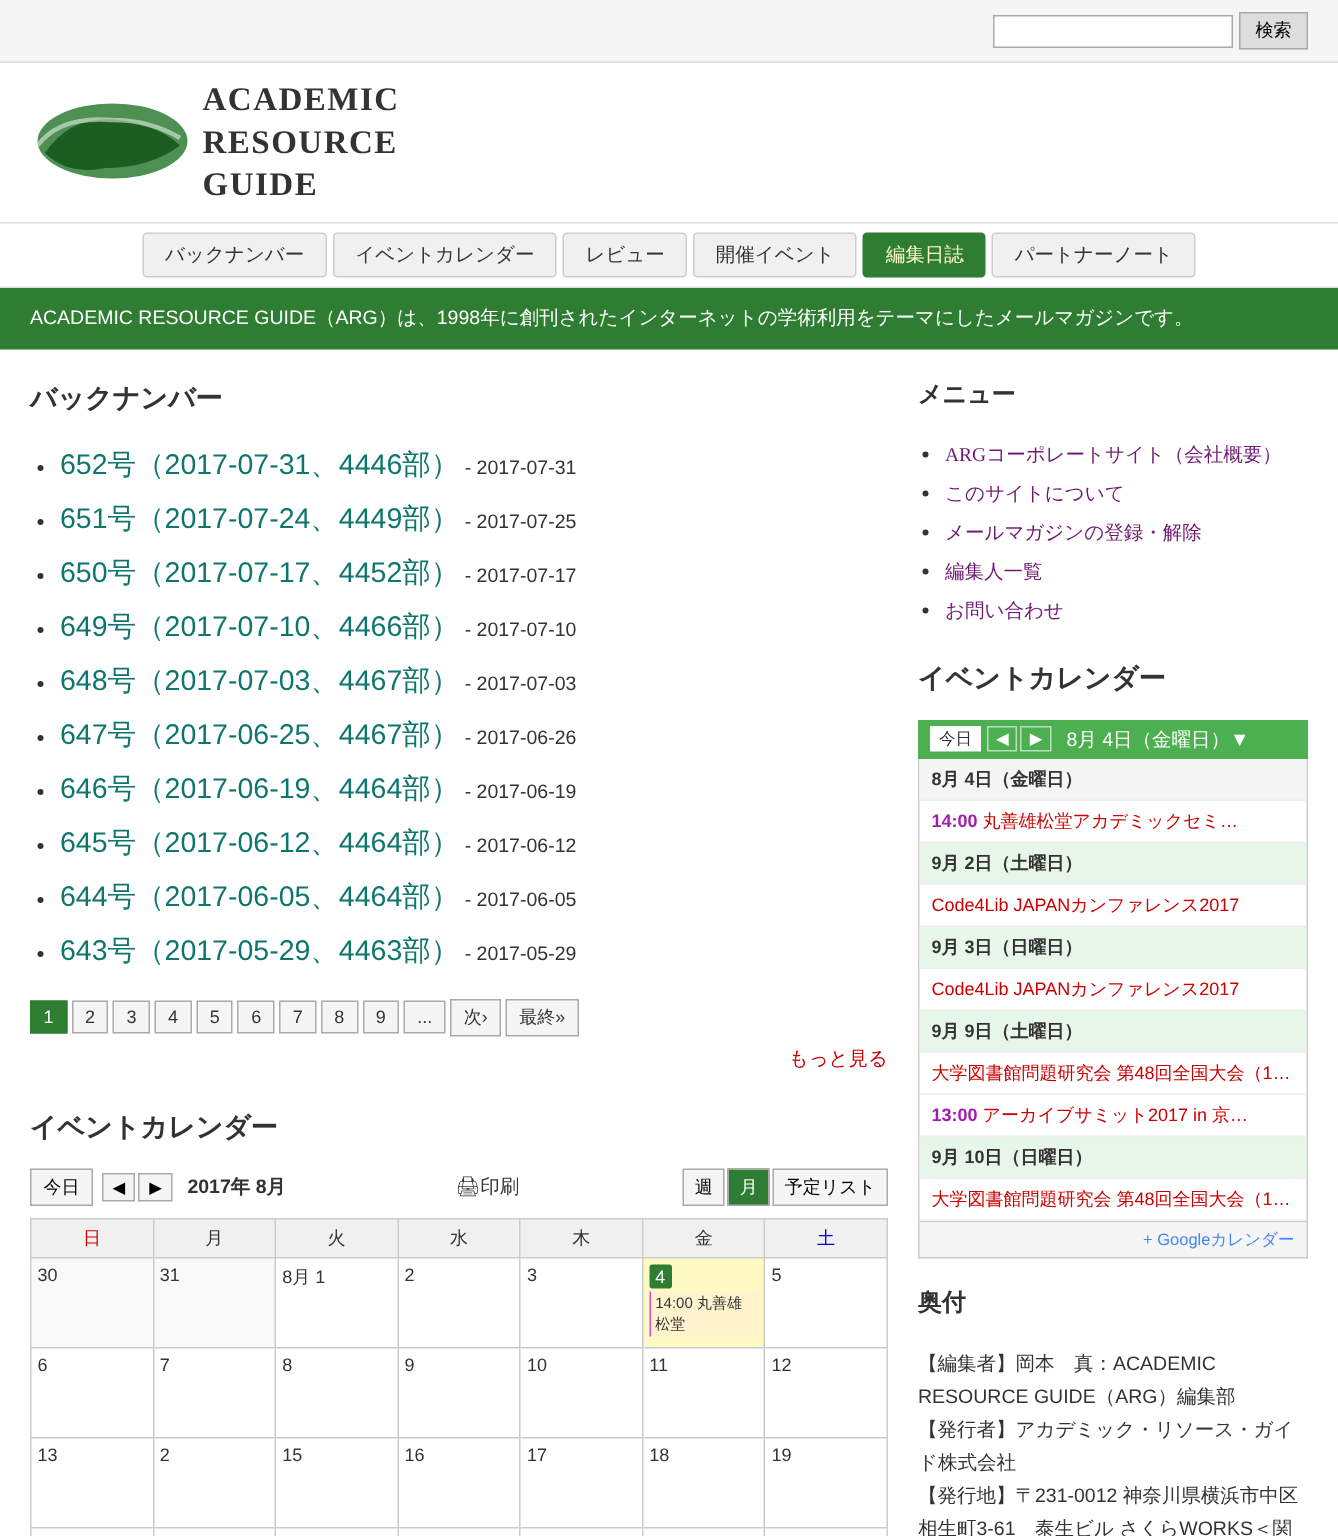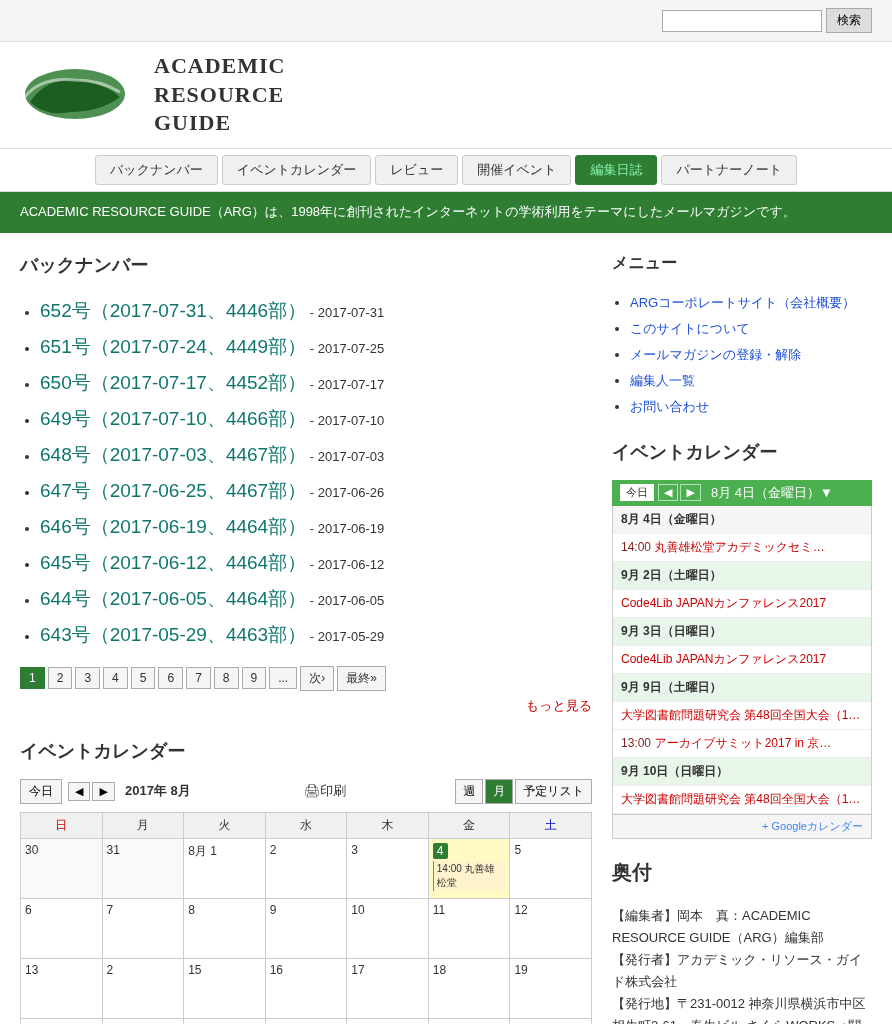--- a/index.html
+++ b/index.html
@@ -31,21 +31,21 @@
 
     
     .header {
       display: flex;
       align-items: center;
       padding: 10px 20px 10px 20px;
     }
     .logo-container {
       display: flex;
       align-items: center;
-      gap: 24px;
+      gap: 5px;
     }
     .logo-icon {
       width: 110px;
       height: 65px;
     }
     .logo-text {
       font-size: 22px;
       font-weight: bold;
       color: #333;
       font-family: Georgia, serif;
@@ -68,21 +68,21 @@
     .nav-item {
       padding: 5px 14px;
       background: #f0f0f0;
       border: 1px solid #ccc;
       border-radius: 3px;
       cursor: pointer;
       font-size: 13px;
       color: #333;
       text-decoration: none;
     }
-    .nav-item.active { background: #2e7d32; color: #86efac; border-color: #2e7d32; }
+    .nav-item.active { background: #2e7d32; color: #fef9c3; border-color: #2e7d32; }
 
     
     .hero-banner {
       background: #2e7d32;
       color: #fff;
       padding: 10px 20px;
       font-size: 13px;
       line-height: 1.6;
     }
 
@@ -262,23 +262,24 @@
 
     
     .menu-section { margin-bottom: 20px; }
     .menu-section .section-title { font-size: 16px; }
     .menu-list {
       list-style: disc;
       padding-left: 18px;
       line-height: 2.0;
     }
     .menu-list li a {
-      color: #1d4ed8;
+      color: #701a75;
       text-decoration: none;
       font-size: 13px;
+      font-family: Liberation Serif, serif;
     }
 
     .mini-calendar-section { margin-bottom: 16px; }
     .mini-cal-header {
       display: flex;
       align-items: center;
       gap: 4px;
       background: #4caf50;
       color: #fff;
       padding: 4px 8px;
@@ -317,40 +318,40 @@
       padding: 5px 8px;
       border-bottom: 1px solid #eee;
       font-size: 12px;
     }
     .event-item.date-header {
       background: #f5f5f5;
       font-weight: bold;
       color: #333;
     }
     .event-item.date-header.weekend { background: #e8f5e9; }
-    .event-item .event-time { color: #7f1d1d; }
+    .event-item .event-time { color: #a21caf; font-weight: bold; }
     .event-item .event-link { color: #c00; text-decoration: none; font-size: 12px; }
 
     .google-cal-link {
       text-align: right;
       font-size: 11px;
       padding: 4px 8px;
       background: #f5f5f5;
       border: 1px solid #ccc;
       border-top: none;
     }
     .google-cal-link a { color: #4285f4; text-decoration: none; }
 
     
     .okuzuke-section {
       margin-top: 16px;
       font-size: 13px;
       line-height: 1.7;
     }
-    .okuzuke-section .section-title { font-size: 20px; }
+    .okuzuke-section .section-title { font-size: 16px; }
   </style>
 </head>
 <body>
 
 <div class="top-search-bar">
   <input type="text" placeholder="" style="">
   <button>検索</button>
 </div>
 
 <div class="header">

